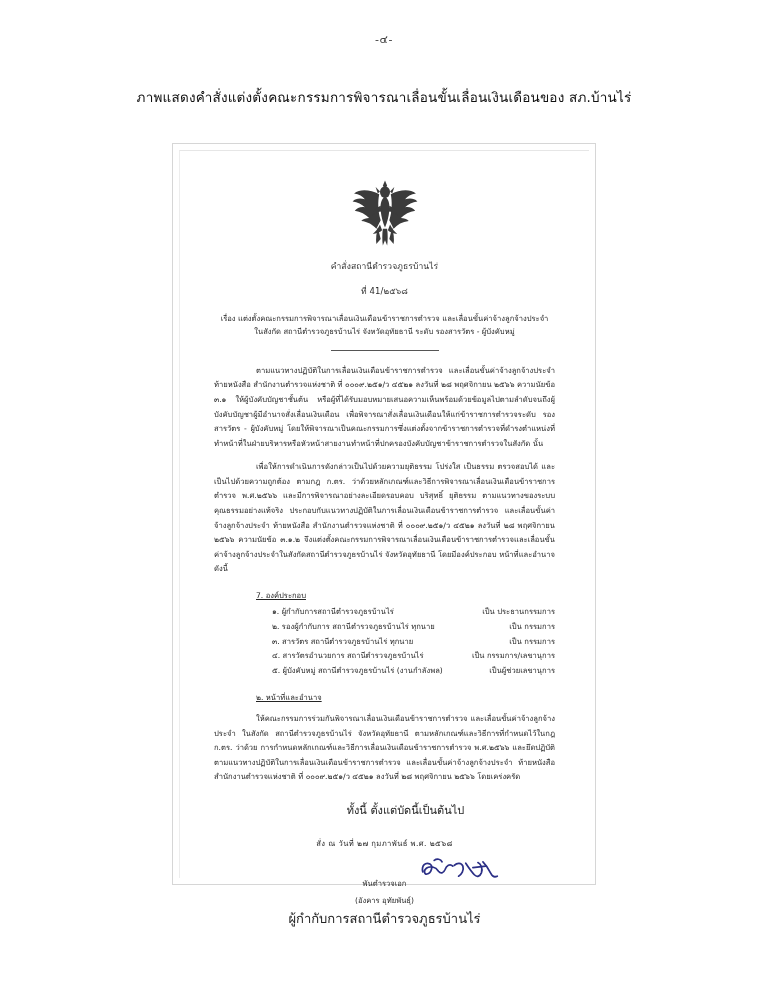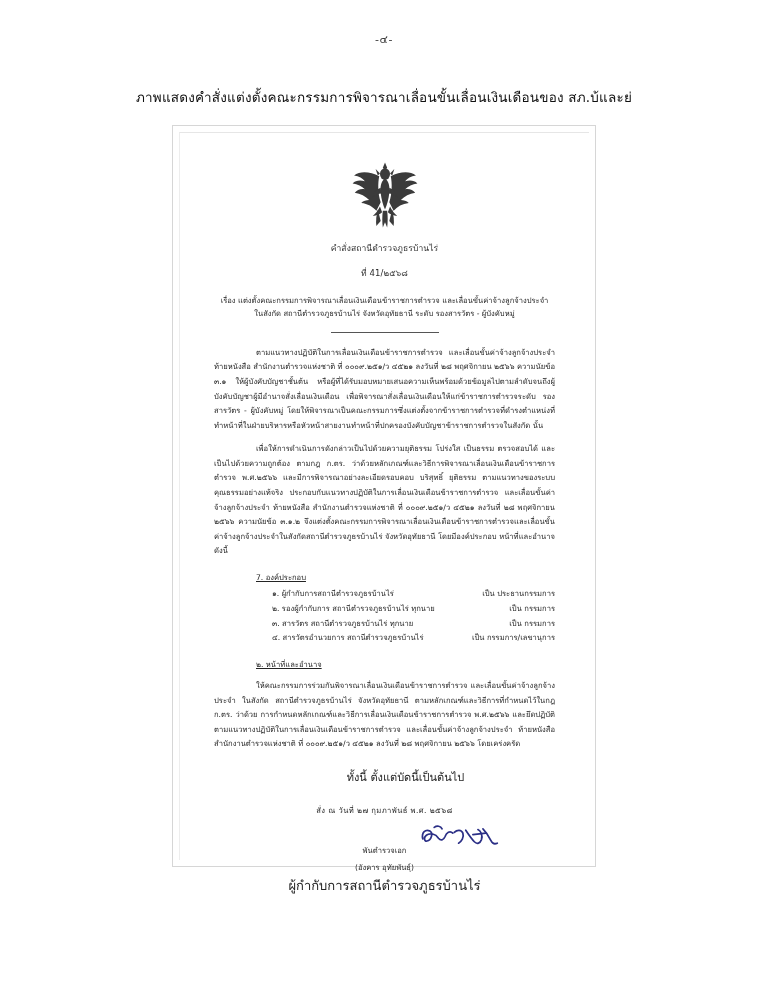--- a/index.html
+++ b/index.html
@@ -37,21 +37,21 @@
     color: #111;
     padding-top: 38px;
     letter-spacing: 0.2px;
     white-space: nowrap;
   }
 
   
   .doc-sheet {
     position: absolute;
     left: 172px;
-    top: 125px;
+    top: 143px;
     width: 424px;
     height: 742px;
     background: #ffffff;
     border: 1px solid #d6d6d6;
     box-sizing: border-box;
   }
   .doc-inner {
     position: absolute;
     left: 6px;
     top: 6px;
@@ -204,21 +204,21 @@
     font-size: 7.6px;
     color: #242424;
     margin-top: 2px;
   }
 </style>
 </head>
 <body>
 
 <div class="page-caption-wrap">
   <div class="page-number">-๔-</div>
-  <div class="figure-caption">ภาพแสดงคำสั่งแต่งตั้งคณะกรรมการพิจารณาเลื่อนขั้นเลื่อนเงินเดือนของ สภ.บ้และย่</div>
+  <div class="figure-caption">ภาพแสดงคำสั่งแต่งตั้งคณะกรรมการพิจารณาเลื่อนขั้นเลื่อนเงินเดือนของ สภ.บ้านไร่</div>
 </div>
 
 <div class="doc-sheet">
   <div class="doc-inner">
 
     <div class="emblem-block">
       <span class="emblem">
         <svg viewBox="0 0 100 100" width="74" height="72" aria-hidden="true">
           <g fill="#3b3b3b">
 
@@ -284,20 +284,24 @@
         <span class="member-left">๒. รองผู้กำกับการ สถานีตำรวจภูธรบ้านไร่  ทุกนาย</span>
         <span class="member-right">เป็น กรรมการ</span>
       </div>
       <div class="member-row">
         <span class="member-left">๓. สารวัตร สถานีตำรวจภูธรบ้านไร่  ทุกนาย</span>
         <span class="member-right">เป็น กรรมการ</span>
       </div>
       <div class="member-row">
         <span class="member-left">๔. สารวัตรอำนวยการ สถานีตำรวจภูธรบ้านไร่</span>
         <span class="member-right">เป็น กรรมการ/เลขานุการ</span>
+      </div>
+      <div class="member-row">
+        <span class="member-left">๕. ผู้บังคับหมู่ สถานีตำรวจภูธรบ้านไร่ (งานกำลังพล)</span>
+        <span class="member-right">เป็นผู้ช่วยเลขานุการ</span>
       </div>
     </div>
 
     <div class="section-heading">
       <span class="underline">๒. หน้าที่และอำนาจ</span>
     </div>
 
     <div class="para indent">ให้คณะกรรมการร่วมกันพิจารณาเลื่อนเงินเดือนข้าราชการตำรวจ และเลื่อนขั้นค่าจ้างลูกจ้างประจำ ในสังกัด สถานีตำรวจภูธรบ้านไร่ จังหวัดอุทัยธานี ตามหลักเกณฑ์และวิธีการที่กำหนดไว้ในกฎ ก.ตร. ว่าด้วย การกำหนดหลักเกณฑ์และวิธีการเลื่อนเงินเดือนข้าราชการตำรวจ พ.ศ.๒๕๖๖ และยึดปฏิบัติตามแนวทางปฏิบัติในการเลื่อนเงินเดือนข้าราชการตำรวจ และเลื่อนขั้นค่าจ้างลูกจ้างประจำ ท้ายหนังสือ สำนักงานตำรวจแห่งชาติ  ที่ ๐๐๐๙.๒๕๑/ว ๔๕๒๑ ลงวันที่ ๒๘ พฤศจิกายน ๒๕๖๖ โดยเคร่งครัด</div>
 
     <div class="closing-line">ทั้งนี้ ตั้งแต่บัดนี้เป็นต้นไป</div>

